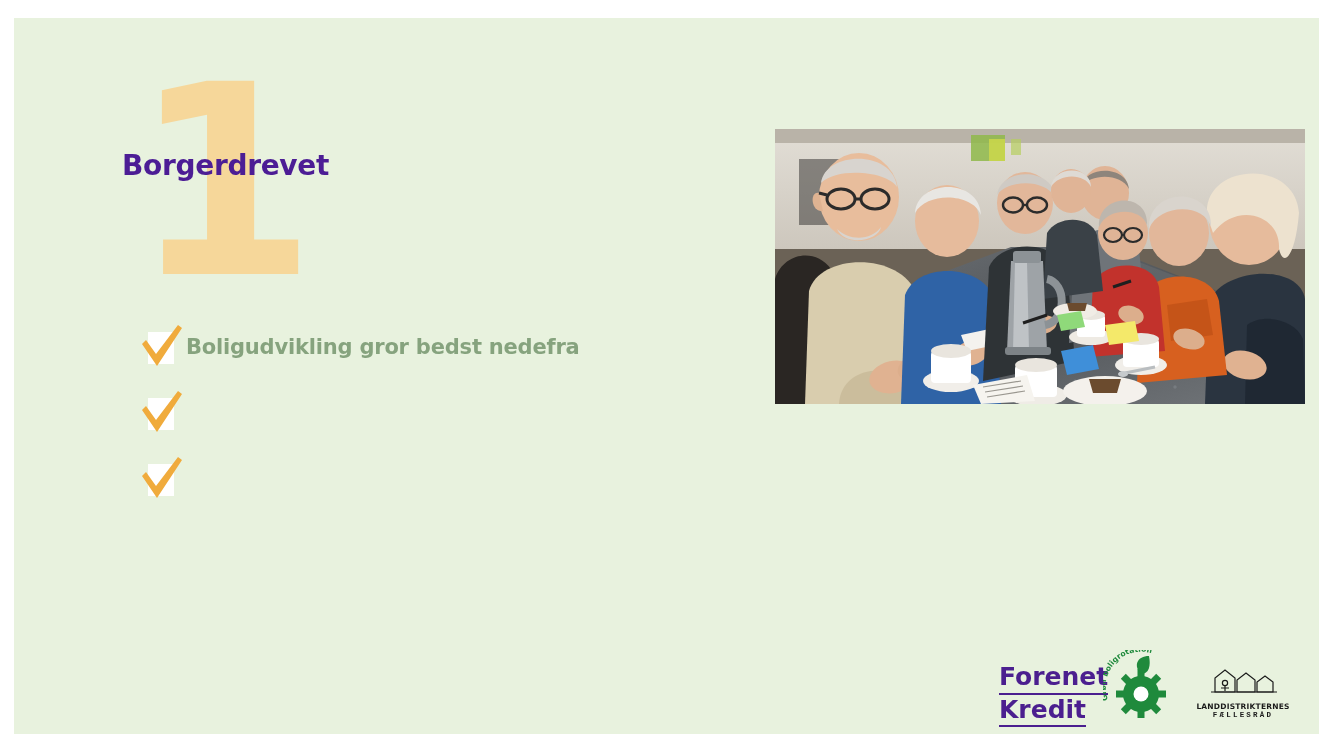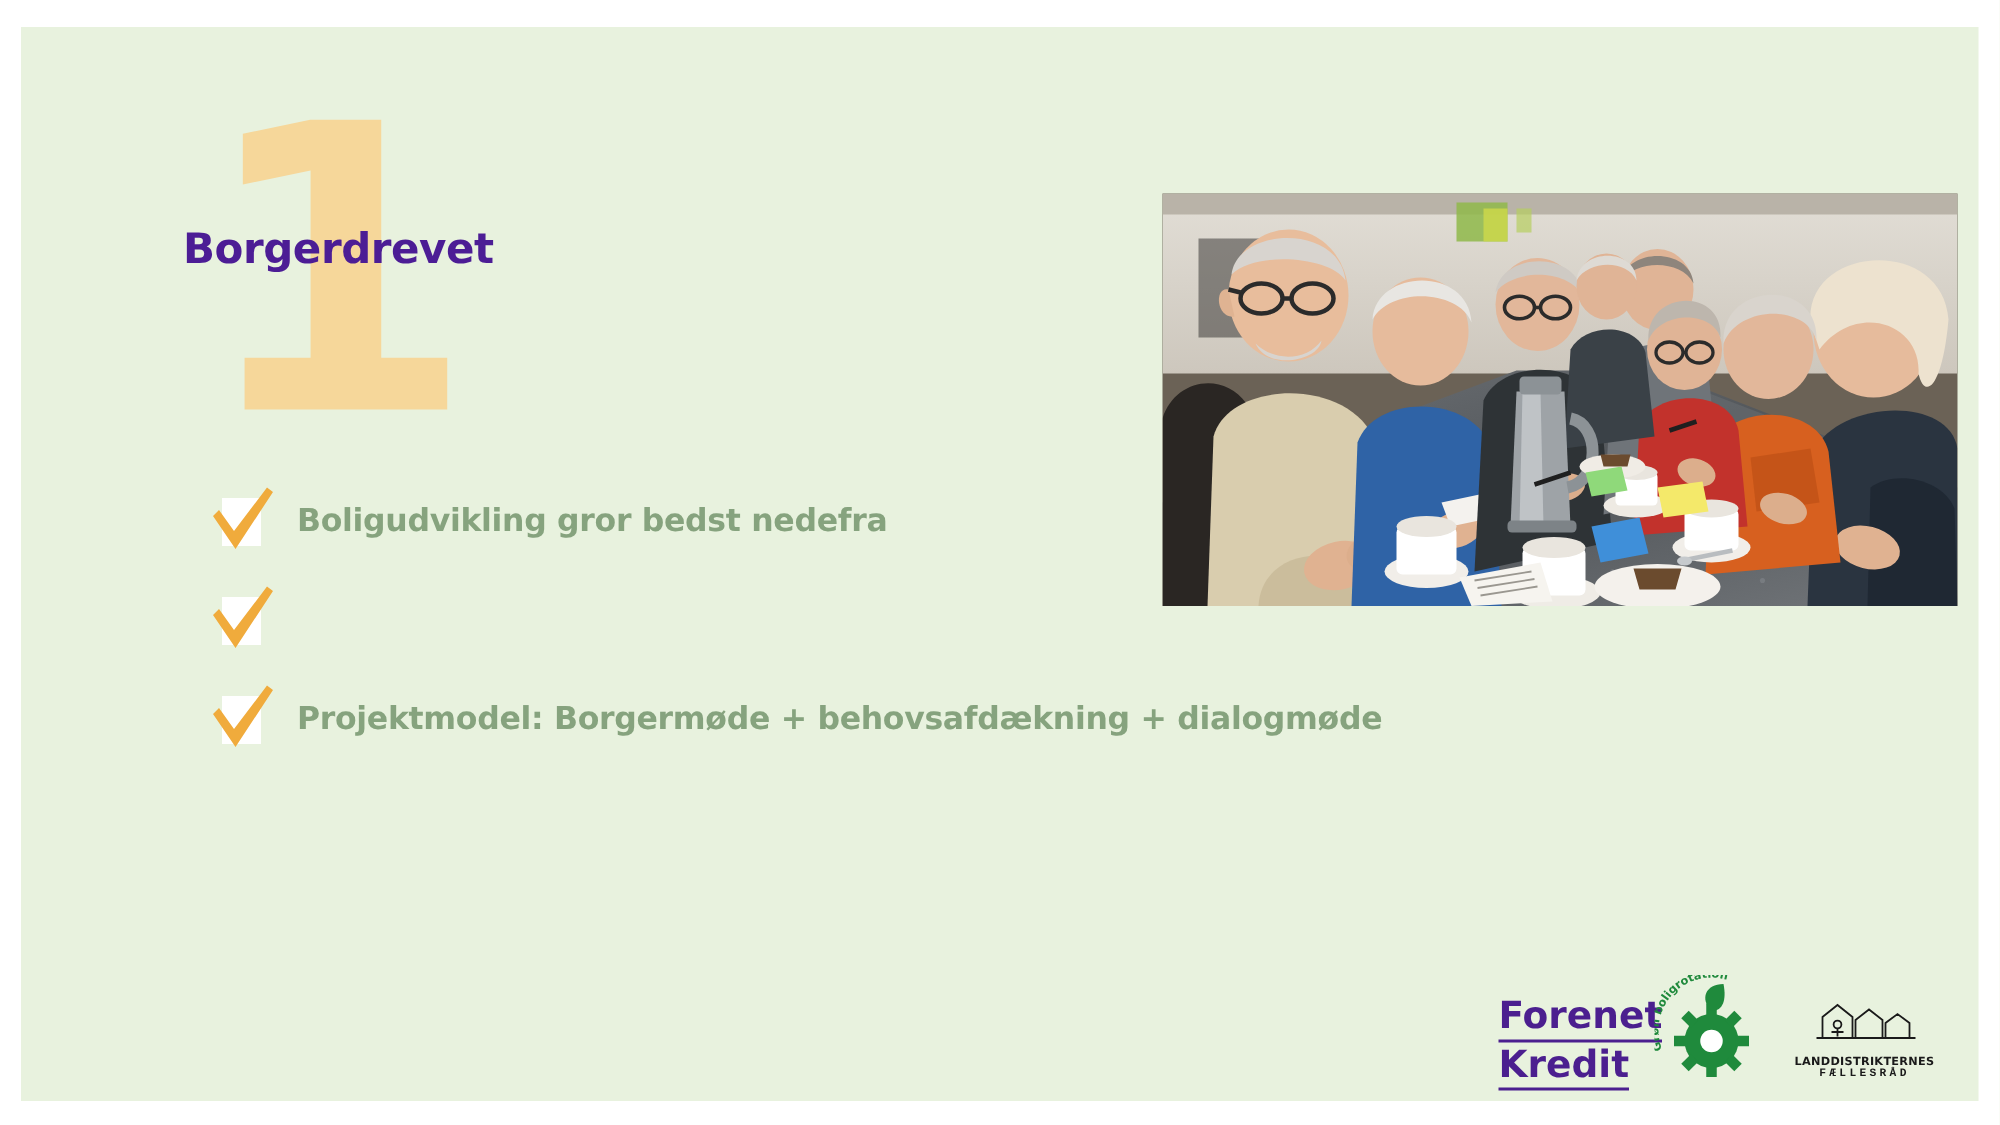--- a/index.html
+++ b/index.html
@@ -85,21 +85,21 @@
     top: 0;
     width: 48px;
     height: 46px;
   }
   .bullet-text {
     color: #86a37e;
     font-family: "DejaVu Sans", sans-serif;
     font-weight: 700;
     font-size: 21px;
     letter-spacing: -0.2px;
-    margin-left: 12px;
+    margin-left: 0;
     white-space: nowrap;
   }
 
   
   .photo {
     position: absolute;
     left: 761px;
     top: 111px;
     width: 530px;
     height: 275px;
@@ -195,21 +195,20 @@
       </span>
     </div>
 
     <div class="bullet-row">
       <span class="check-wrap">
         <span class="check-box"></span>
         <svg class="check-mark" viewBox="0 0 48 46" xmlns="http://www.w3.org/2000/svg" aria-hidden="true">
           <path d="M4 20 L8 16 L18 30 L40 1 L44 4 L19 42 Z" fill="#f0ab3c"></path>
         </svg>
       </span>
-      <span class="bullet-text">Projektmodel: Borgermøde + behovsafdækning + dialogmøde</span>
     </div>
 
   </div>
 
   <div class="photo">
     <svg width="530" height="275" viewBox="0 0 530 275" xmlns="http://www.w3.org/2000/svg" aria-hidden="true">
       <defs>
         <linearGradient id="tableG" x1="0" y1="0" x2="1" y2="1">
           <stop offset="0%" stop-color="#6e7276"></stop>
           <stop offset="50%" stop-color="#52565a"></stop>

